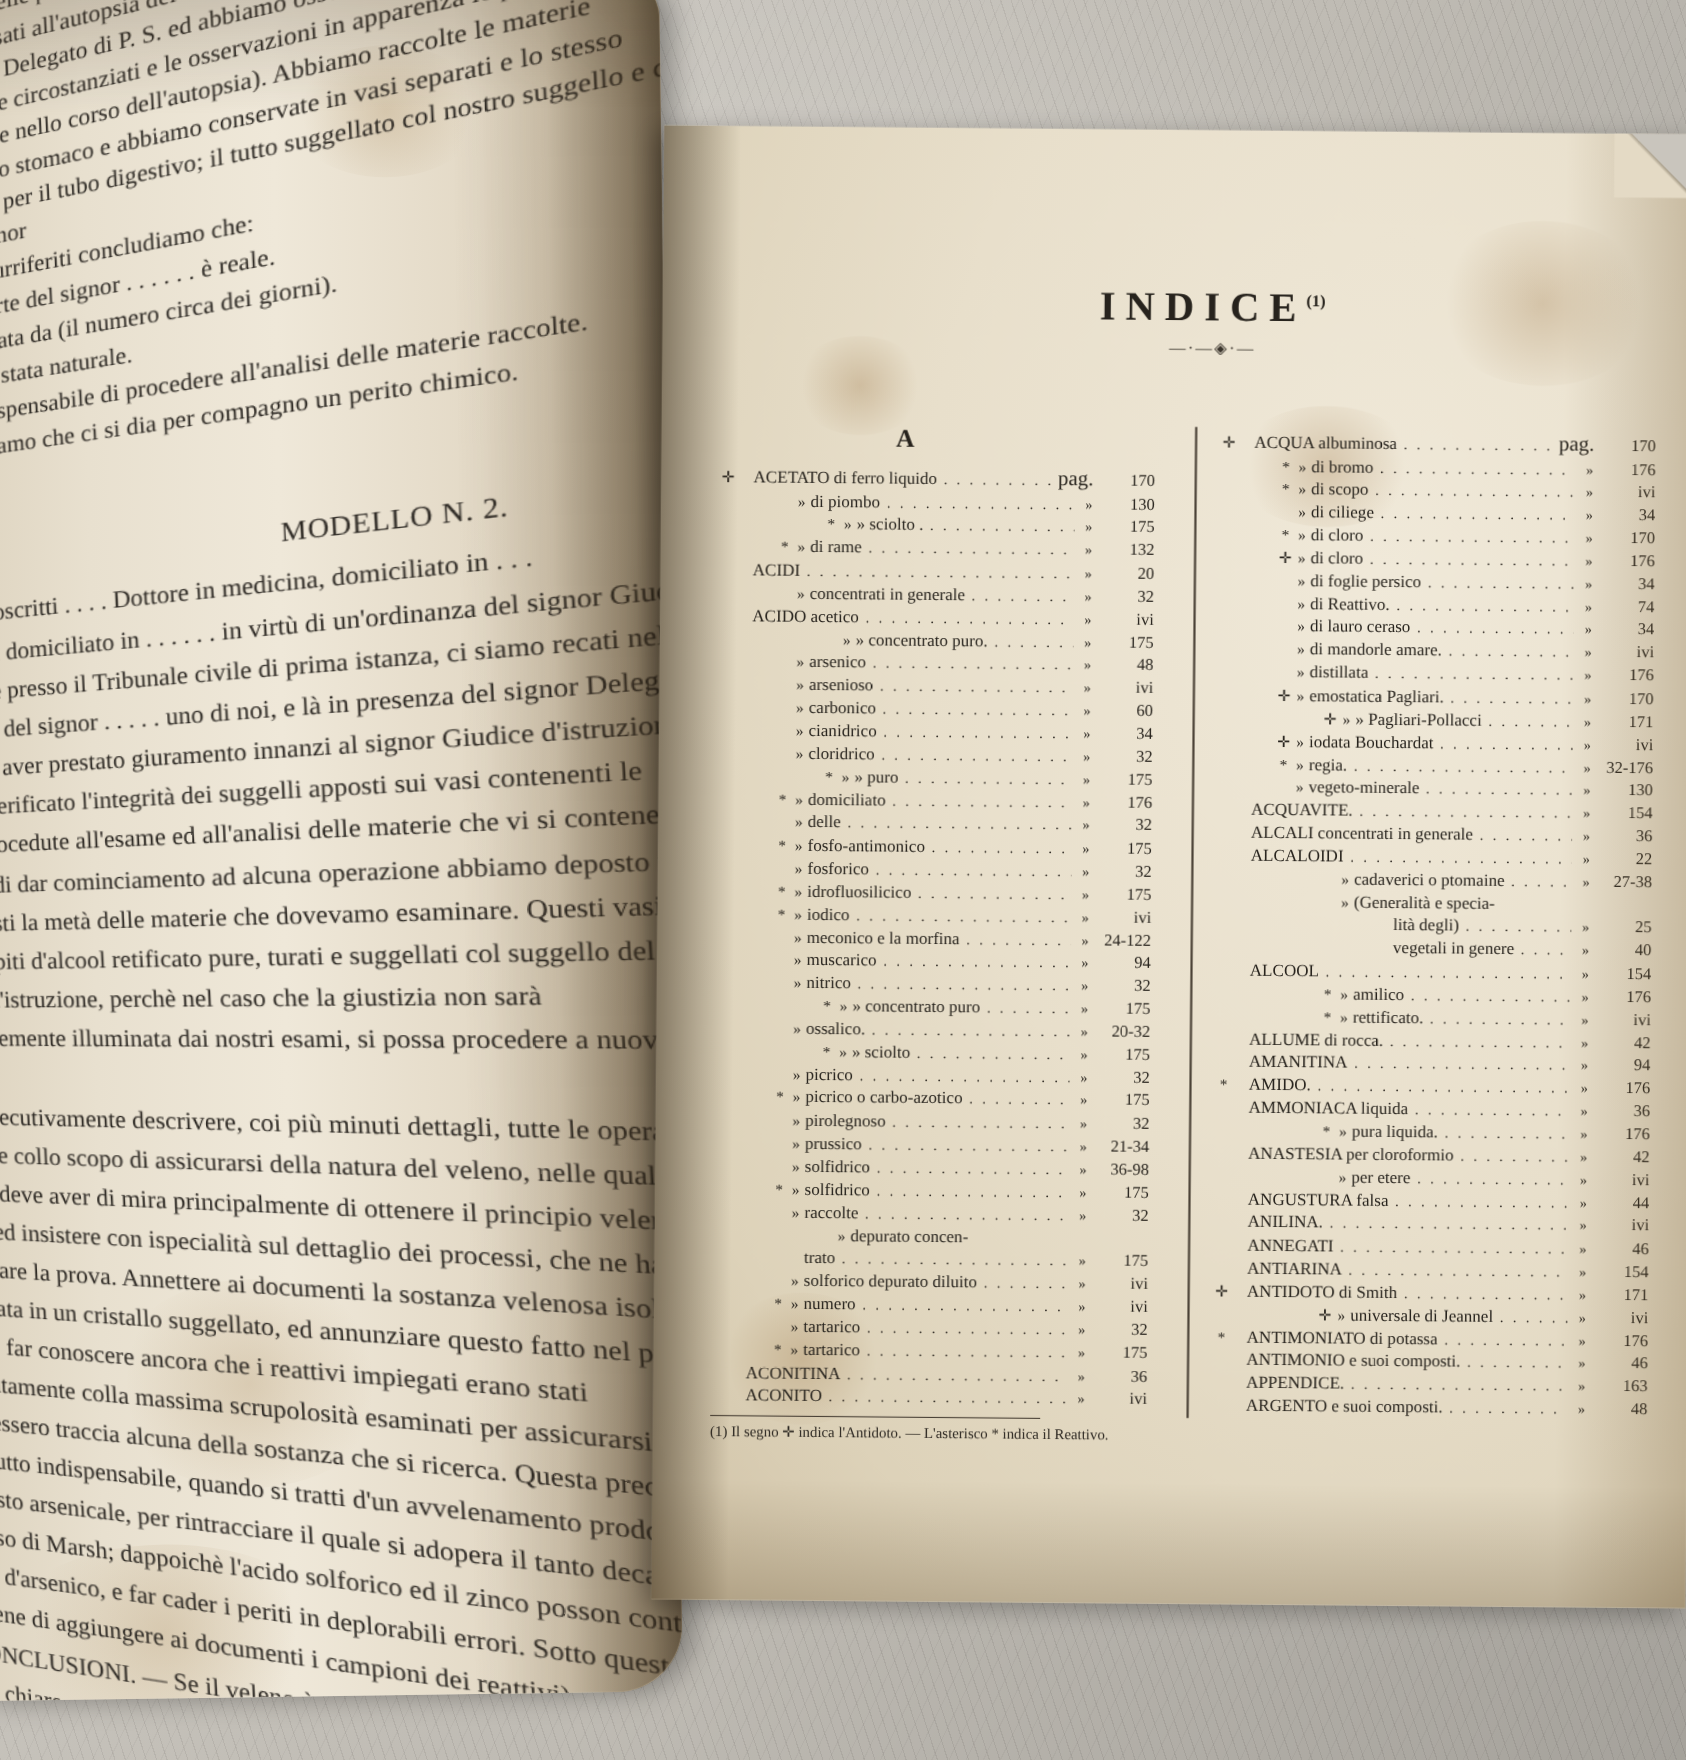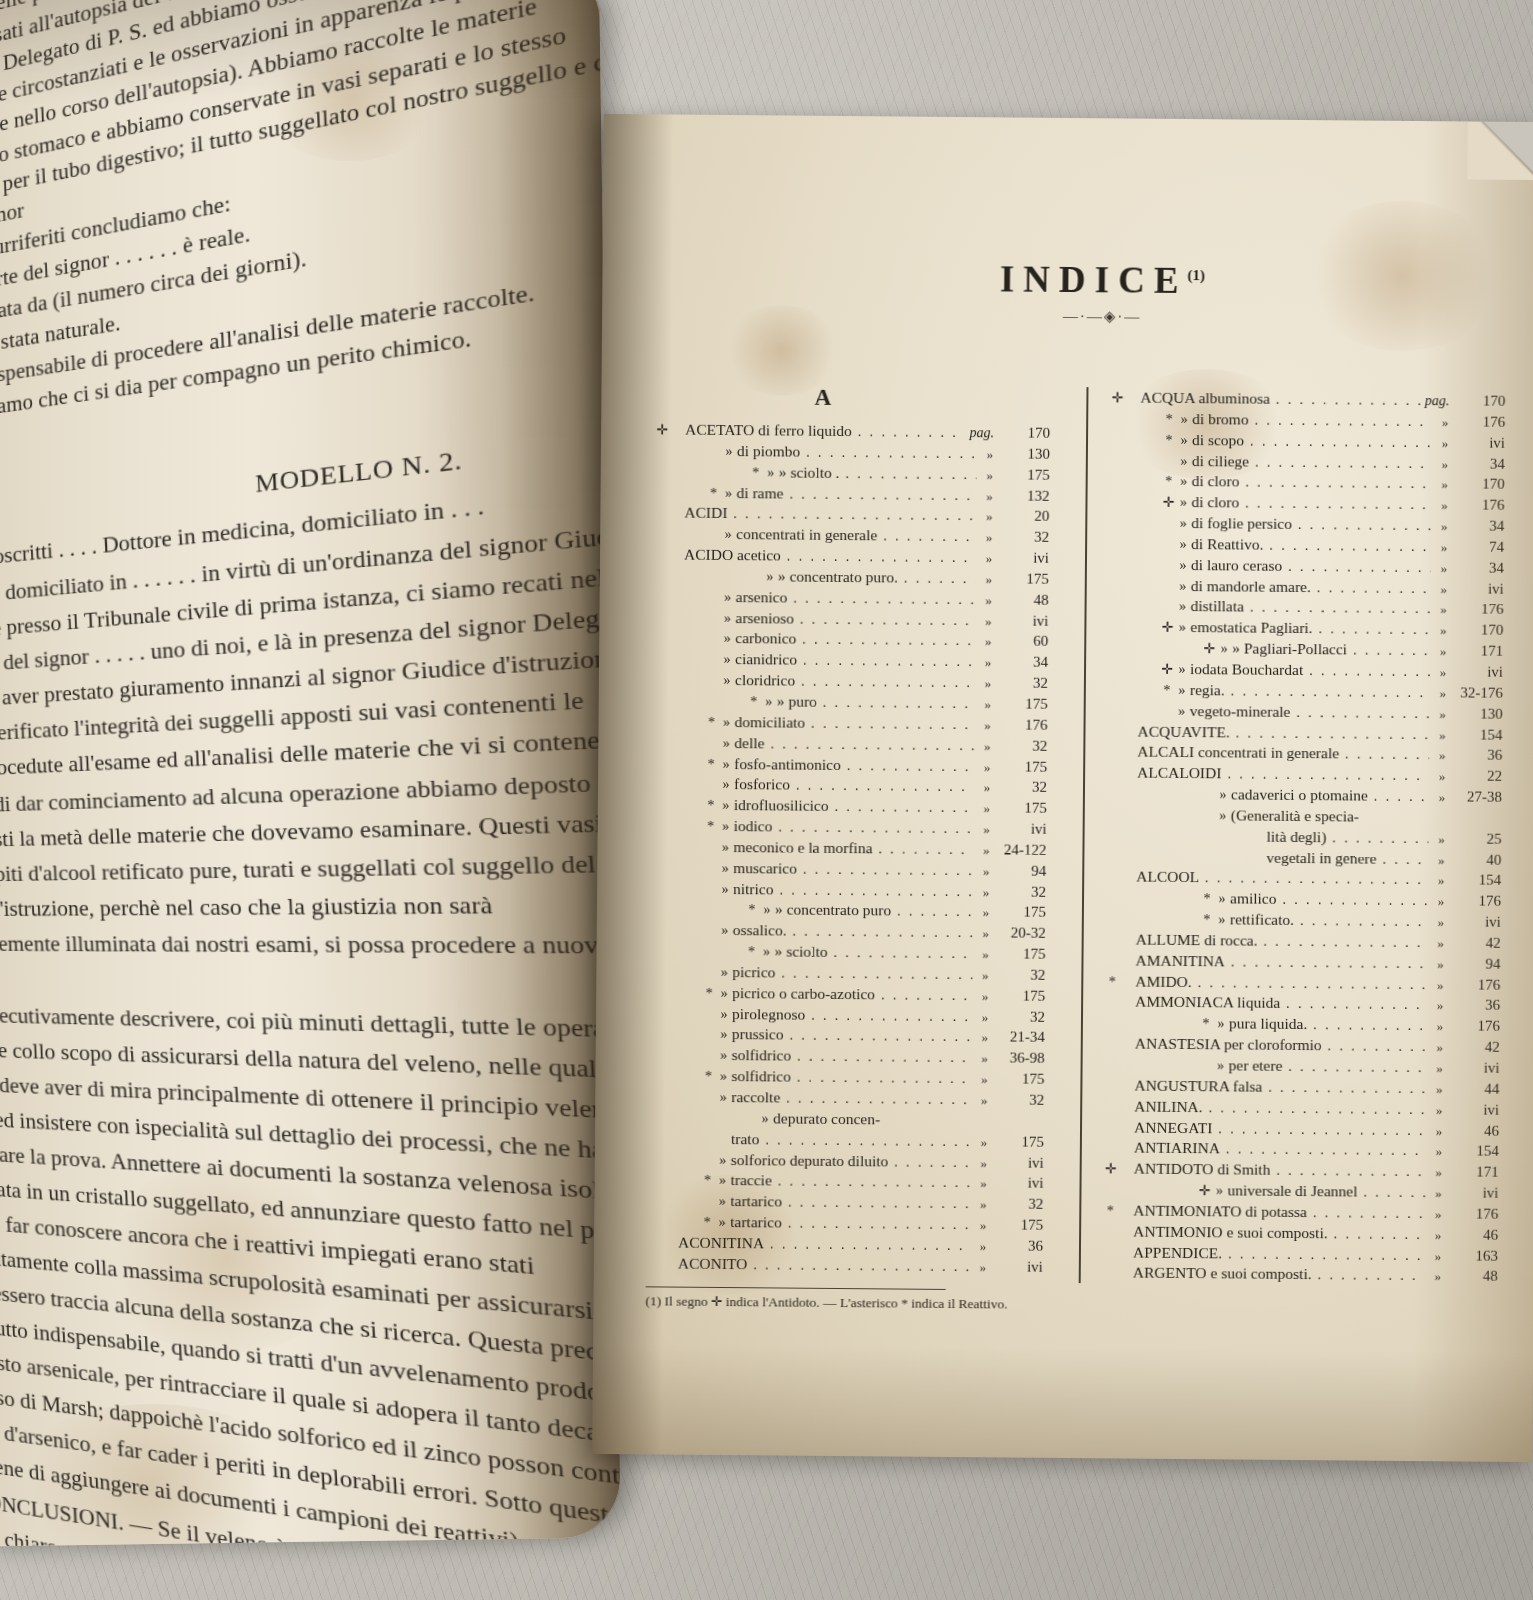--- a/index.html
+++ b/index.html
@@ -110,21 +110,21 @@
   .entry{
     display:flex;align-items:baseline;font-size:15.5px;line-height:1.345;white-space:nowrap;
   }
   .mk{width:14px;flex:0 0 14px;text-align:center;font-size:14px;}
   .ditto{width:16px;flex:0 0 16px;text-align:center;font-size:14px;}
   .name{}
   .lead{flex:1 1 auto;overflow:hidden;margin:0 5px 0 6px;
         letter-spacing:2.4px;color:#2b2620;font-size:14px;}
   .arrow{width:16px;flex:0 0 16px;text-align:center;font-size:13px;}
   .pg{width:52px;flex:0 0 52px;text-align:right;font-size:15px;}
-  .pag{font-style:italic;font-size:14px;margin-right:4px;}
+  .pag{font-size:19px;margin-right:4px;}
   .indent1{padding-left:52px;}
   .indent2{padding-left:94px;}
   .indent3{padding-left:130px;}
   .footnote{
     position:absolute;left:52px;top:1172px;width:860px;font-size:13.5px;color:#2d2822;
   }
   .fnrule{width:300px;border-top:1px solid #4a4136;margin-bottom:5px;}
 
   
   .spot{position:absolute;border-radius:50%;background:radial-gradient(circle, rgba(150,110,60,.28), rgba(150,110,60,0) 70%);}
@@ -474,21 +474,21 @@
               <span class="mk"></span>
               <span class="ditto">»</span>
               <span class="name">solforico depurato diluito</span>
               <span class="lead">. . . . . . . . . . . . . . . . . . . . . . . . . . . . . . . . . . . . .</span>
               <span class="arrow">»</span>
               <span class="pg">ivi</span>
             </div>
             <div class="entry indent1">
               <span class="mk">*</span>
               <span class="ditto">»</span>
-              <span class="name">traccie</span>
+              <span class="name">numero</span>
               <span class="lead">. . . . . . . . . . . . . . . . . . . . . . . . . . . . . . . . . . . . .</span>
               <span class="arrow">»</span>
               <span class="pg">ivi</span>
             </div>
             <div class="entry indent1">
               <span class="mk"></span>
               <span class="ditto">»</span>
               <span class="name">tartarico</span>
               <span class="lead">. . . . . . . . . . . . . . . . . . . . . . . . . . . . . . . . . . . . .</span>
               <span class="arrow">»</span>

